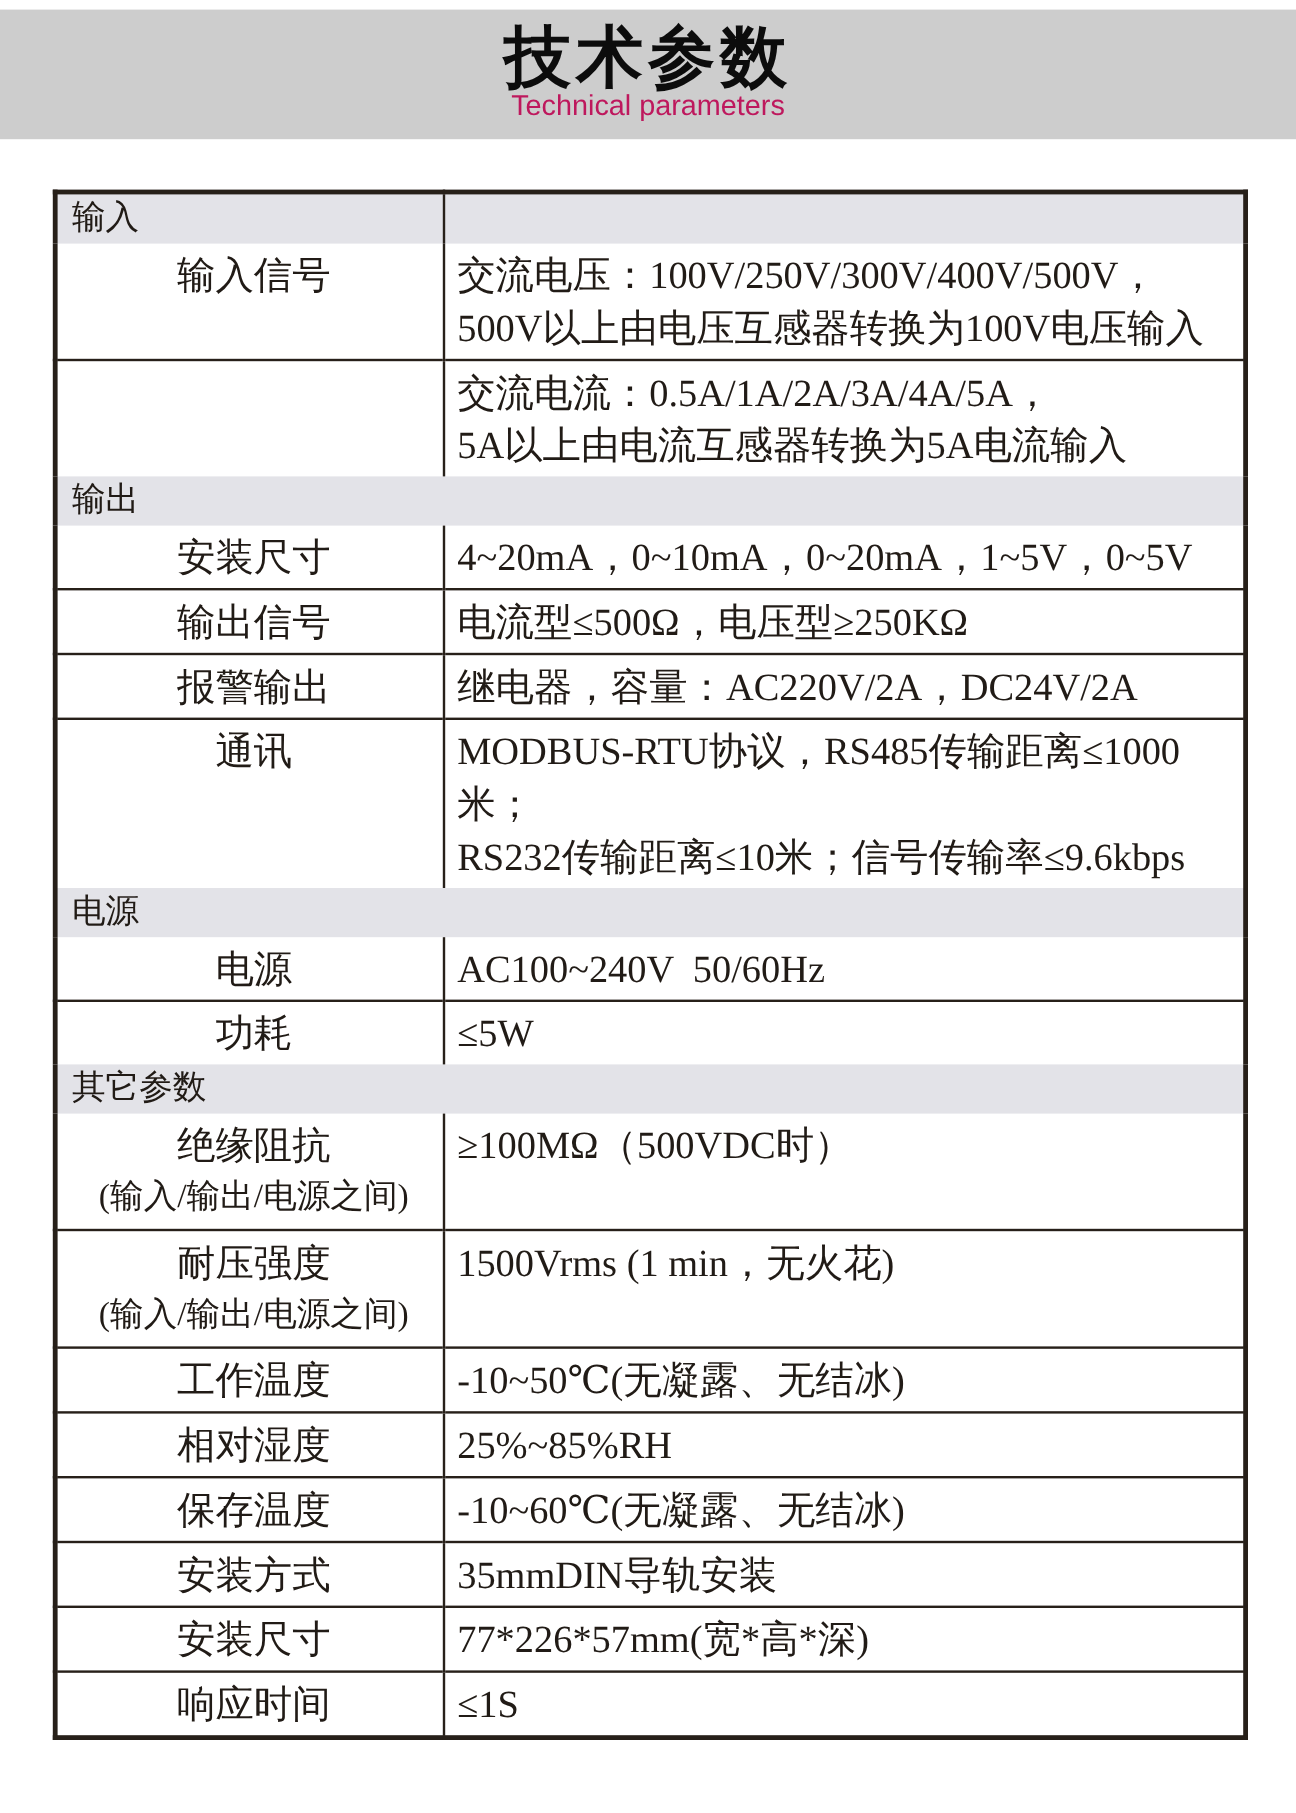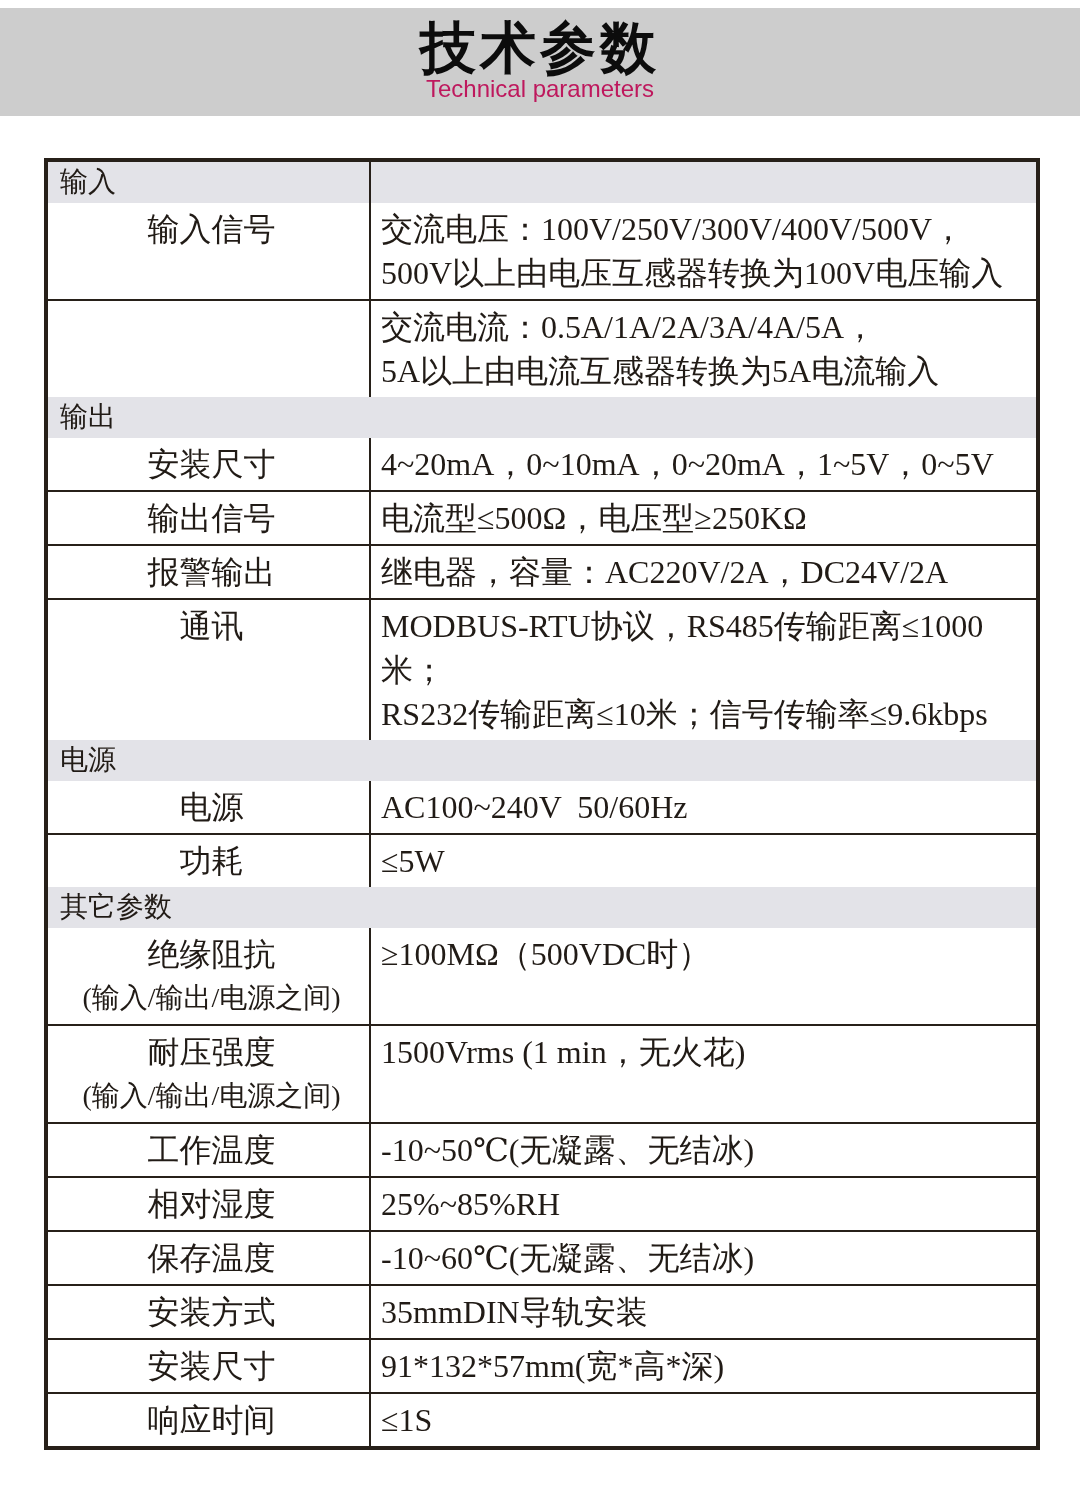--- a/index.html
+++ b/index.html
@@ -231,21 +231,21 @@
         </td>
         <td class="value-cell">
           <div class="line">35mmDIN导轨安装</div>
         </td>
       </tr>
       <tr class="data-row">
         <td class="label-cell">
           <div class="line">安装尺寸</div>
         </td>
         <td class="value-cell">
-          <div class="line">91*132*57mm(宽*高*深)</div>
+          <div class="line">77*226*57mm(宽*高*深)</div>
         </td>
       </tr>
       <tr class="data-row">
         <td class="label-cell">
           <div class="line">响应时间</div>
         </td>
         <td class="value-cell">
           <div class="line">≤1S</div>
         </td>
       </tr>

